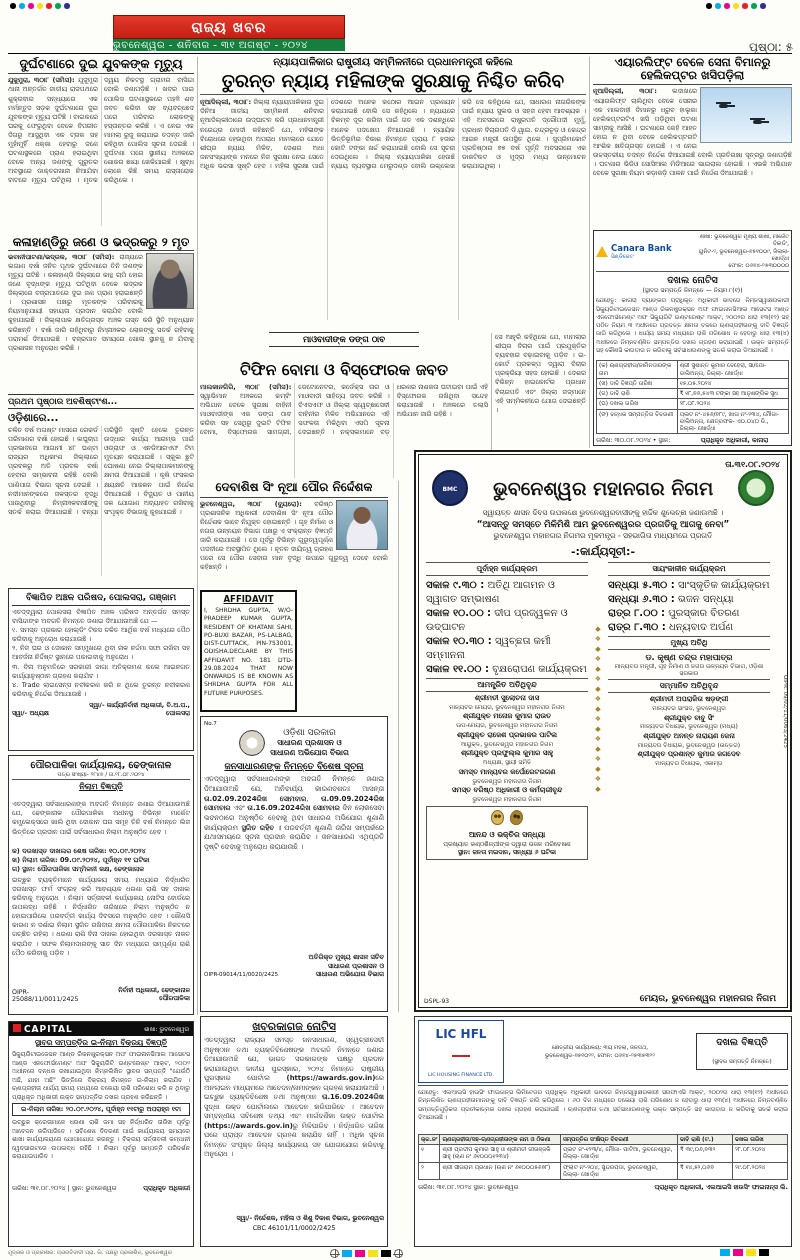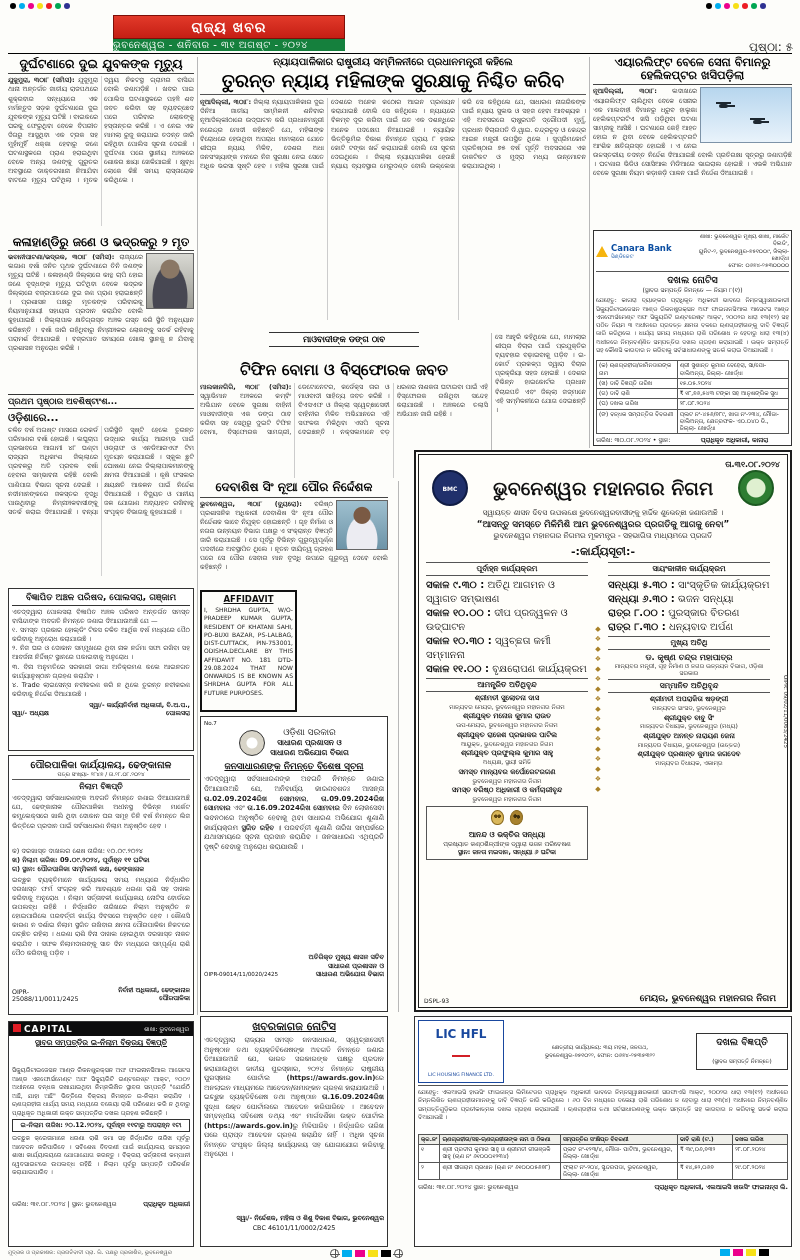--- a/index.html
+++ b/index.html
@@ -137,41 +137,41 @@
     <p class="bt">୪. Trade ଲାଇସେନ୍ସ ନବୀକରଣ କରି ନ ଥିଲେ ତୁରନ୍ତ ନବୀକରଣ କରିବାକୁ ନିର୍ଦ୍ଦେଶ ଦିଆଯାଉଛି ।</p>
     <div class="sigrow">
       <span>ସ୍ୱା/- ଅଧ୍ୟକ୍ଷ</span>
       <span style="text-align:right;max-width:110px">ସ୍ୱା/- କାର୍ଯ୍ୟନିର୍ବାହୀ ଅଧିକାରୀ, ବି.ଅ.ପ., ପୋଲସରା</span>
     </div>
   </section>
 
   <section class="abs box" style="left:8px;top:755px;width:186px;height:260px;padding:3px">
     <div class="ntitle" style="font-size:9.5px">ପୌରପାଳିକା କାର୍ଯ୍ୟାଳୟ, ଢେଙ୍କାନାଳ</div>
     <div class="tiny" style="text-align:center;border-bottom:1px solid #555;padding-bottom:1px;margin-bottom:2px">ପତ୍ର ସଂଖ୍ୟା- ୨୮୪୭ / ତା.୨୮.୦୮.୨୦୨୪</div>
-    <div class="nsub" style="margin-bottom:2px">ନିଲାମ ବିଜ୍ଞପ୍ତି</div>
+    <div class="nsub" style="text-decoration:underline;margin-bottom:8px">ନିଲାମ ବିଜ୍ଞପ୍ତି</div>
     <p class="bt">ଏତଦ୍‌ଦ୍ୱାରା ସର୍ବସାଧାରଣଙ୍କ ଅବଗତି ନିମନ୍ତେ ଜଣାଇ ଦିଆଯାଉଅଛି ଯେ, ଢେଙ୍କାନାଳ ପୌରପାଳିକା ଅଧୀନସ୍ଥ ବିଭିନ୍ନ ମାର୍କେଟ କମ୍ପ୍ଲେକ୍ସରେ ଖାଲି ଥିବା ଦୋକାନ ଘର ସମୂହ ତିନି ବର୍ଷ ନିମନ୍ତେ ଲିଜ ଭିତ୍ତିରେ ପ୍ରଦାନ ପାଇଁ ସର୍ବସାଧାରଣ ନିଲାମ ଅନୁଷ୍ଠିତ ହେବ ।</p>
-    <p class="bt" style="font-weight:normal;margin:16px 0 0">କ) ଦରଖାସ୍ତ ଦାଖଲର ଶେଷ ତାରିଖ: ୧୦.୦୯.୨୦୨୪</p>
+    <p class="bt" style="font-weight:bold;margin:10px 0 0">କ) ଦରଖାସ୍ତ ଦାଖଲର ଶେଷ ତାରିଖ: ୧୦.୦୯.୨୦୨୪</p>
     <p class="bt" style="font-weight:bold">ଖ) ନିଲାମ ତାରିଖ: 09.୦୯.୨୦୨୪, ପୂର୍ବାହ୍ନ ୧୧ ଘଟିକା</p>
     <p class="bt" style="font-weight:bold;margin-bottom:2px">ଗ) ସ୍ଥାନ: ପୌରପାଳିକା ସମ୍ମିଳନୀ କକ୍ଷ, ଢେଙ୍କାନାଳ</p>
     <p class="bt" style="height:108px">ଇଚ୍ଛୁକ ବ୍ୟକ୍ତିମାନେ କାର୍ଯ୍ୟାଳୟ ସମୟ ମଧ୍ୟରେ ନିର୍ଦ୍ଧାରିତ ଦରଖାସ୍ତ ଫର୍ମ ସଂଗ୍ରହ କରି ଆବଶ୍ୟକ ଧରଣା ରାଶି ସହ ଦାଖଲ କରିବାକୁ ଅନୁରୋଧ । ନିଲାମ ସର୍ତ୍ତାବଳୀ କାର୍ଯ୍ୟାଳୟ ନୋଟିସ ବୋର୍ଡରେ ଉପଲବ୍ଧ ରହିଛି । ନିର୍ଦ୍ଧାରିତ ତାରିଖରେ ନିଲାମ ଅନୁଷ୍ଠିତ ନ ହୋଇପାରିଲେ ପରବର୍ତ୍ତୀ କାର୍ଯ୍ୟ ଦିବସରେ ଅନୁଷ୍ଠିତ ହେବ । କୌଣସି କାରଣ ନ ଦର୍ଶାଇ ନିଲାମ ସ୍ଥଗିତ ରଖିବାର କ୍ଷମତା ପୌରପାଳିକା ନିକଟରେ ଗଚ୍ଛିତ ରହିଲା । ଧରଣା ରାଶି ବିନା ଦାଖଲ ହୋଇଥିବା ଦରଖାସ୍ତ ନାକଚ କରାଯିବ । ସଫଳ ନିଲାମଦାରଙ୍କୁ ସାତ ଦିନ ମଧ୍ୟରେ ସମ୍ପୂର୍ଣ୍ଣ ରାଶି ପୈଠ କରିବାକୁ ପଡ଼ିବ ।</p>
     <div class="sigrow">
       <span style="font-weight:normal">OIPR-25088/11/0011/2425</span>
       <span style="text-align:right;max-width:110px">ନିର୍ବାହୀ ଅଧିକାରୀ, ଢେଙ୍କାନାଳ ପୌରପାଳିକା</span>
     </div>
   </section>
 
   <section class="abs box" style="left:8px;top:1021px;width:186px;height:226px">
     <div class="capbar">
       <span style="font-weight:bold;font-size:9px;letter-spacing:1px"><span class="capmark"></span><span>CAPITAL</span></span>
       <span style="font-size:6px">ଶାଖା: ଭୁବନେଶ୍ୱର</span>
     </div>
     <div style="padding:2px 3px">
-      <div class="nsub" style="font-size:7.6px;text-decoration:underline;margin-bottom:18px">ସ୍ଥାବର ସମ୍ପତ୍ତିର ଇ-ନିଲାମ ବିକ୍ରୟ ବିଜ୍ଞପ୍ତି</div>
+      <div class="nsub" style="font-size:7.6px;text-decoration:underline;margin-bottom:2px">ସ୍ଥାବର ସମ୍ପତ୍ତିର ଇ-ନିଲାମ ବିକ୍ରୟ ବିଜ୍ଞପ୍ତି</div>
       <p class="bt" style="font-size:6.2px">ସିକ୍ୟୁରିଟାଇଜେସନ ଆଣ୍ଡ ରିକନଷ୍ଟ୍ରକ୍ସନ ଅଫ ଫାଇନାନସିଆଲ ଆସେଟସ ଆଣ୍ଡ ଏନଫୋର୍ସମେଣ୍ଟ ଅଫ ସିକ୍ୟୁରିଟି ଇଣ୍ଟରେଷ୍ଟ ଆକ୍ଟ, ୨୦୦୨ ଅଧୀନରେ ବନ୍ଧକ ରଖାଯାଇଥିବା ନିମ୍ନଲିଖିତ ସ୍ଥାବର ସମ୍ପତ୍ତି "ଯେଉଁଠି ଅଛି, ଯାହା ଅଛି" ଭିତ୍ତିରେ ବିକ୍ରୟ ନିମନ୍ତେ ଇ-ନିଲାମ କରାଯିବ । ଋଣଗ୍ରହୀତା ଧାର୍ଯ୍ୟ ସମୟ ମଧ୍ୟରେ ବକେୟା ରାଶି ପରିଶୋଧ କରି ନ ଥିବାରୁ ପ୍ରାଧିକୃତ ଅଧିକାରୀ ଉକ୍ତ ସମ୍ପତ୍ତିର ଦଖଲ ଗ୍ରହଣ କରିଛନ୍ତି ।</p>
-      <p class="bt" style="font-size:6.4px;font-weight:bold;text-align:center;border:1px solid #333;padding:1px;margin:2px 0">ଇ-ନିଲାମ ତାରିଖ: ୨୦.12.୨୦୨୪, ପୂର୍ବାହ୍ନ ୧୧ଟାରୁ ଅପରାହ୍ନ ୧ଟା</p>
+      <p class="bt" style="font-size:6.4px;font-weight:bold;text-align:center;border:1px solid #333;padding:1px;margin:2px 0">ଇ-ନିଲାମ ତାରିଖ: ୨୦.୦୯.୨୦୨୪, ପୂର୍ବାହ୍ନ ୧୧ଟାରୁ ଅପରାହ୍ନ ୧ଟା</p>
       <p class="bt" style="font-size:6.2px;height:64px">ଇଚ୍ଛୁକ କ୍ରେତାମାନେ ଧରଣା ରାଶି ଜମା ସହ ନିର୍ଦ୍ଧାରିତ ତାରିଖ ପୂର୍ବରୁ ଆବେଦନ କରିପାରିବେ । ସବିଶେଷ ବିବରଣୀ ପାଇଁ କାର୍ଯ୍ୟାଳୟ ସମୟରେ ଶାଖା କାର୍ଯ୍ୟାଳୟରେ ଯୋଗାଯୋଗ କରନ୍ତୁ । ବିକ୍ରୟ ସର୍ତ୍ତାବଳୀ କମ୍ପାନୀ ୱେବସାଇଟରେ ଉପଲବ୍ଧ ରହିଛି । ନିଲାମ ପୂର୍ବରୁ ସମ୍ପତ୍ତି ପରିଦର୍ଶନ କରାଯାଇପାରିବ ।</p>
       <div class="sigrow">
         <span style="font-weight:normal">ତାରିଖ: ୩୧.୦୮.୨୦୨୪ | ସ୍ଥାନ: ଭୁବନେଶ୍ୱର</span>
         <span>ପ୍ରାଧିକୃତ ଅଧିକାରୀ</span>
       </div>
     </div>
   </section>
 
   <article class="abs" style="left:200px;top:56px;width:386px;height:274px">
     <div class="kick" style="font-size:10px">ନ୍ୟାୟପାଳିକାର ରାଷ୍ଟ୍ରୀୟ ସମ୍ମିଳନୀରେ ପ୍ରଧାନମନ୍ତ୍ରୀ କହିଲେ</div>

